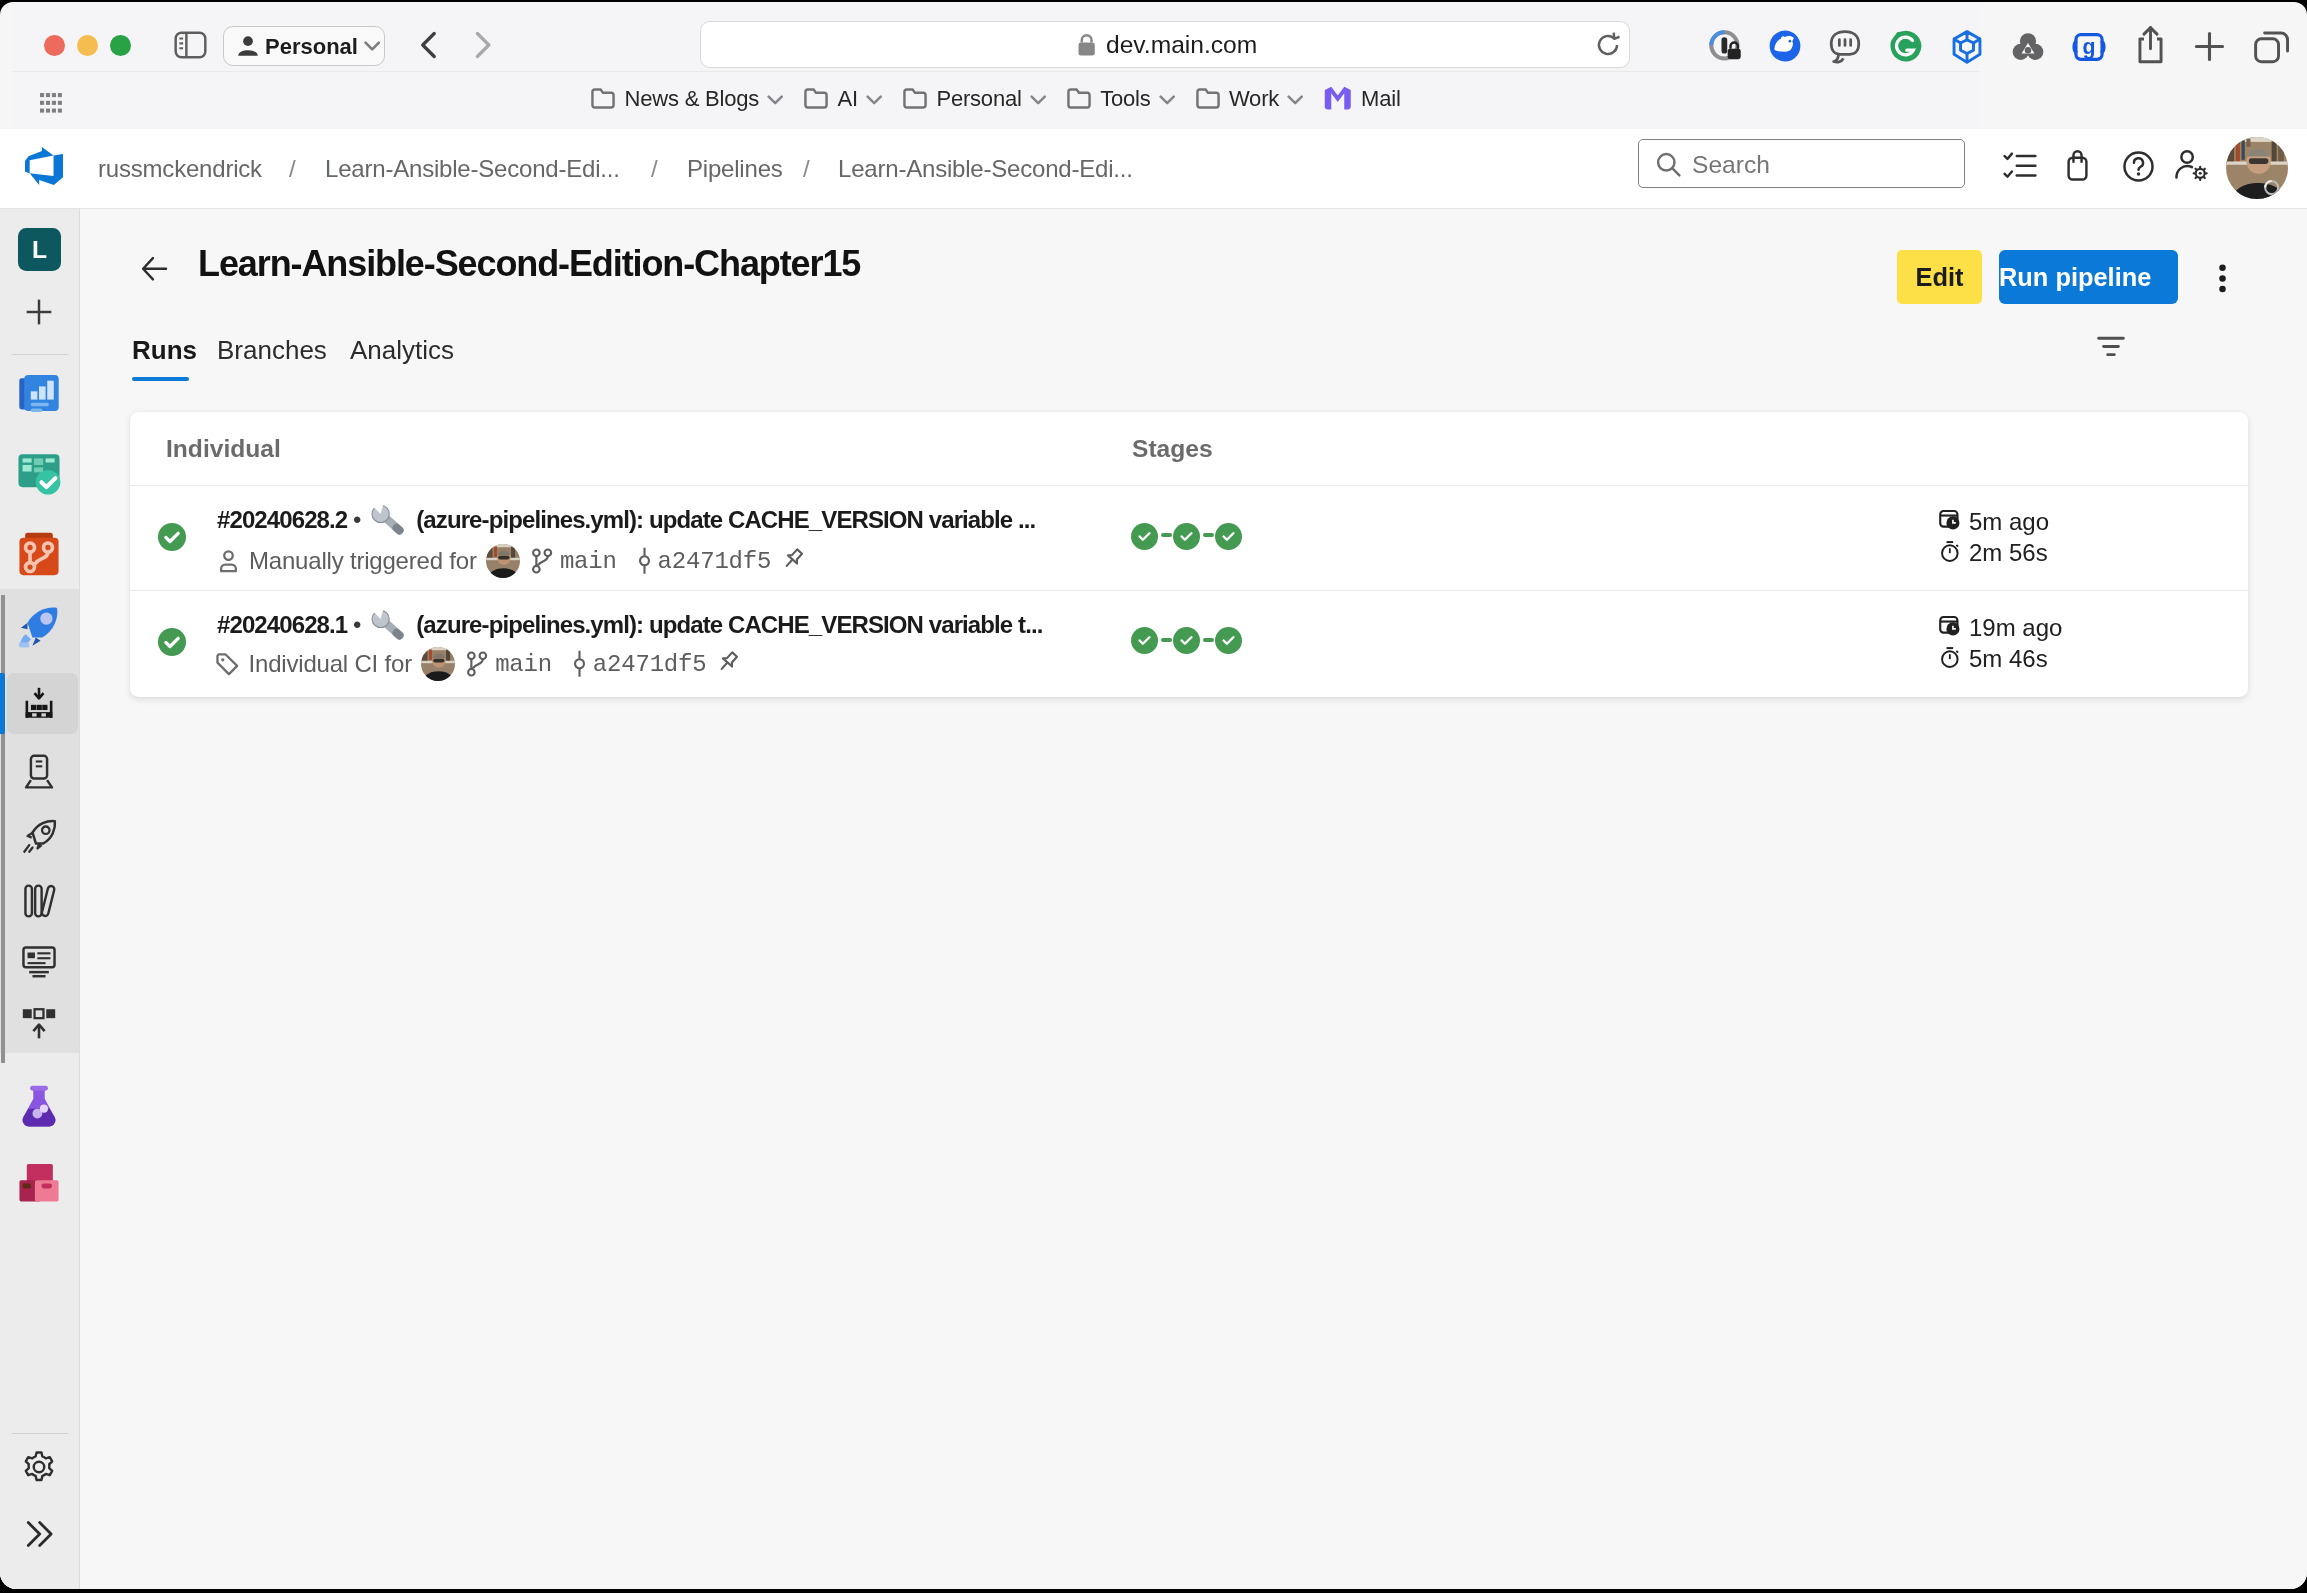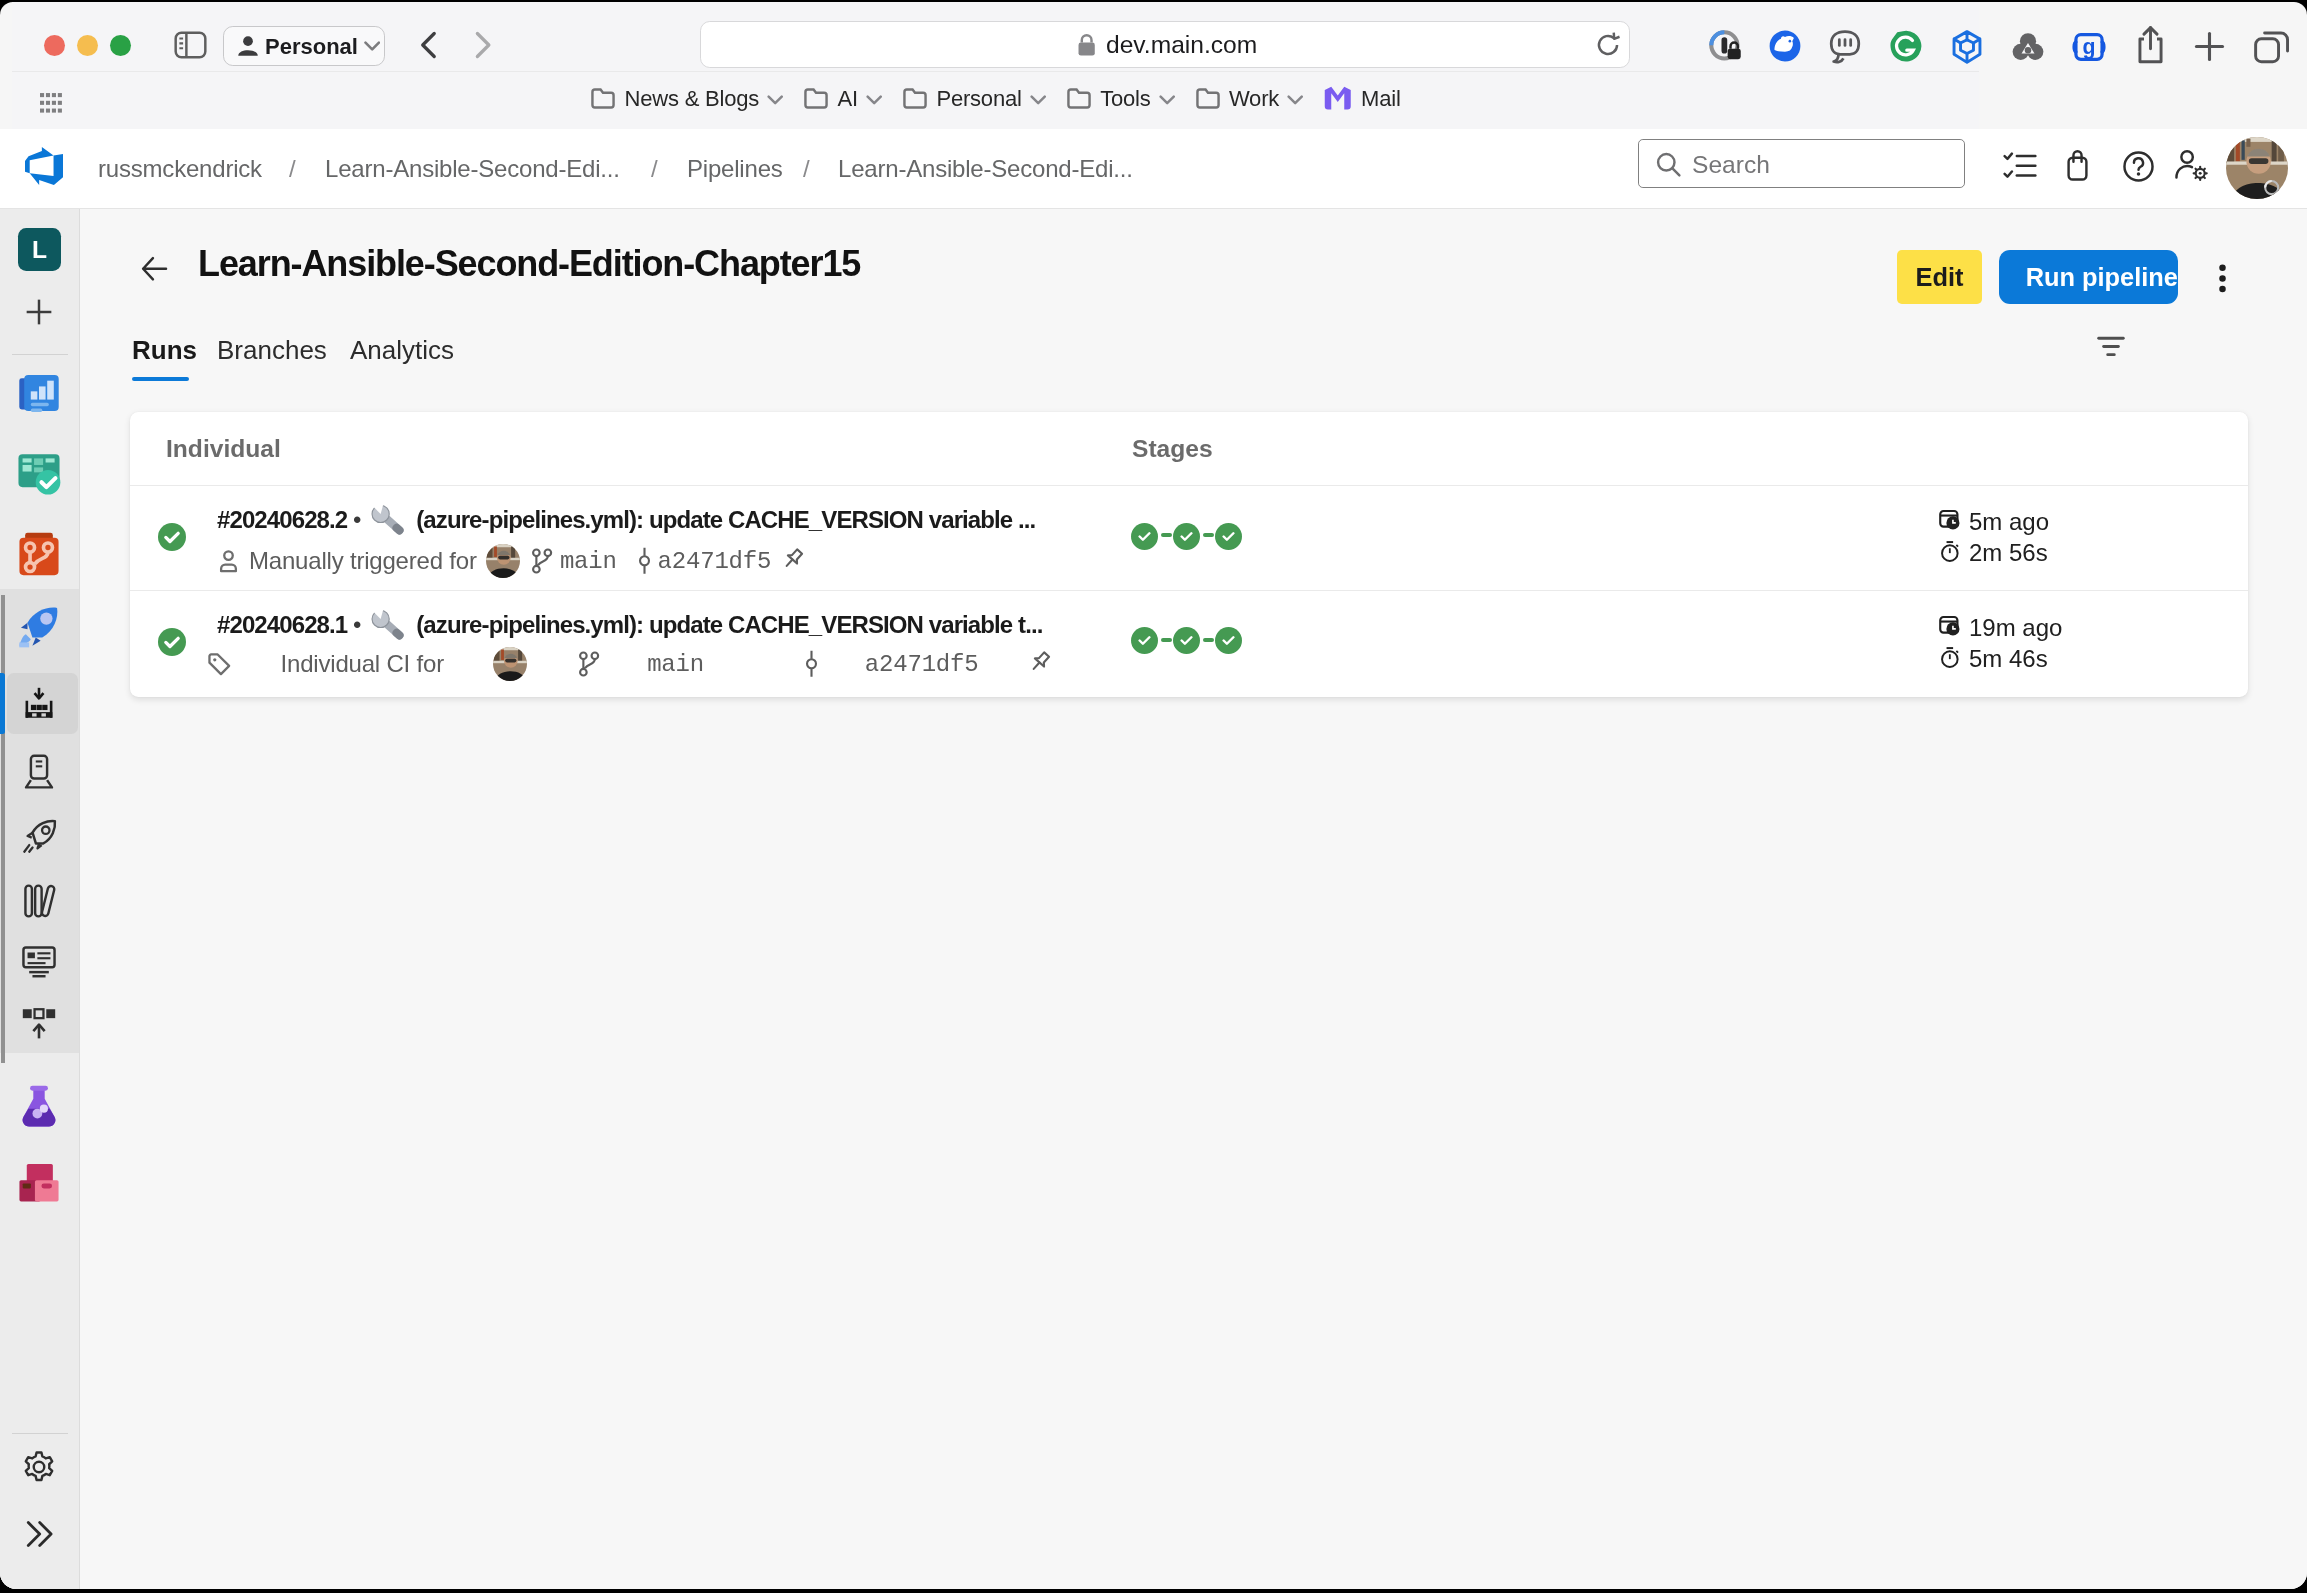--- a/index.html
+++ b/index.html
@@ -24,22 +24,22 @@
   
   .main { position:absolute; top:207px; left:0; width:2307px; height:1380px; background:#f7f7f7; }
   .sidebar { position:absolute; top:0; left:0; width:80px; height:1380px; background:#ececec; border-right:1.6px solid #dcdcdc; }
   .side-sec { position:absolute; left:0; width:79px; background:#e0e0e0; }
   .side-sel { position:absolute; left:6.6px; width:71px; background:#d4d4d4; border-radius:6.6px; }
   .side-blue { position:absolute; left:0; width:4.9px; background:#0a78d4; border-radius:0 2.5px 2.5px 0; }
   
   .title { position:absolute; left:198px; top:34px; font-size:36px; font-weight:700; color:#121212; letter-spacing:-1.1px; }
   .btn-edit { position:absolute; left:1897px; top:41px; width:85px; height:54px; background:#fde047; border-radius:4.9px;
               font-size:25.4px; font-weight:700; color:#1c1c1c; text-align:center; line-height:54px; }
-  .btn-run { position:absolute; left:1999px; top:41px; width:179px; height:54px; background:#0b79d8; border-radius:11px;
-             font-size:25.4px; font-weight:700; color:#ffffff; text-align:right; line-height:54px; }
+  .btn-run { position:absolute; left:1999px; top:41px; width:179px; height:54px; background:#0b79d8; border-radius:6px;
+             font-size:25.4px; font-weight:700; color:#ffffff; text-align:left; line-height:54px; }
   .tab { position:absolute; top:126px; font-size:26px; color:#2c2c2c; }
   .tab-underline { position:absolute; left:132px; top:168px; width:57px; height:4.9px; background:#0c7ad8; border-radius:2.5px; }
   
   .card { position:absolute; left:130px; top:203px; width:2118px; height:285px; background:#ffffff; border-radius:8.2px;
           box-shadow:0 2.5px 6.6px rgba(0,0,0,0.10), 0 0 1.6px rgba(0,0,0,0.06); }
   .card-head { position:absolute; top:0; left:0; right:0; height:74px; border-bottom:1.6px solid #eaeaea; }
   .col-head { position:absolute; top:0; height:74px; line-height:74px; font-size:24.6px; font-weight:700; color:#6b6b6b; }
   .row-divider { position:absolute; left:0; right:0; top:178px; height:1.6px; background:#eaeaea; }
   .run-title { position:absolute; font-size:24px; font-weight:700; color:#1b1b1b; white-space:nowrap; letter-spacing:-0.9px; }
   .run-sub { position:absolute; font-size:24px; color:#5d5d5d; white-space:nowrap; display:flex; align-items:center; letter-spacing:-0.2px; }
@@ -550,21 +550,21 @@
           <span style="font-weight:400; color:#3a3a3a;">•</span>
           <span>&nbsp;</span>
         <svg width="36" height="33" viewBox="0 0 44 40" style="margin:0 4.1px;">
           <line x1="17" y1="15" x2="36" y2="32" stroke="#a7adb6" stroke-width="10" stroke-linecap="round"></line>
           <line x1="32.5" y1="29" x2="36" y2="32" stroke="#7d838c" stroke-width="10" stroke-linecap="round"></line>
           <circle cx="13" cy="12" r="10.5" fill="#c0c5cd" stroke="#8d939b" stroke-width="1.4"></circle>
           <path d="M13 12 L-2 -3 L18 -6 Z" fill="#ffffff"></path>
         </svg>
         <span>&nbsp;(azure-pipelines.yml): update CACHE_VERSION variable t...</span>
       </div>
-      <div class="run-sub" style="left:77px; top:236px; height:33px;gap:40px;">
+      <div class="run-sub" style="left:85px; top:236px; height:33px;">
         <svg width="24.6" height="24.6" viewBox="0 0 30 30" style="margin-right:9px;">
           <path d="M3 13 V5 a2 2 0 0 1 2 -2 h8 l14 14 l-10 10 z" fill="none" stroke="#6e6e6e" stroke-width="2.8" stroke-linejoin="round"></path>
           <circle cx="9.5" cy="9.5" r="2" fill="#6e6e6e"></circle>
         </svg>
         <span>Individual CI for</span>
         <svg width="34" height="34" viewBox="0 0 42 42" style="margin:0 9px;">
           <defs>
               <clipPath id="rav2">
                 <circle cx="21" cy="21" r="21"></circle>
               </clipPath>

